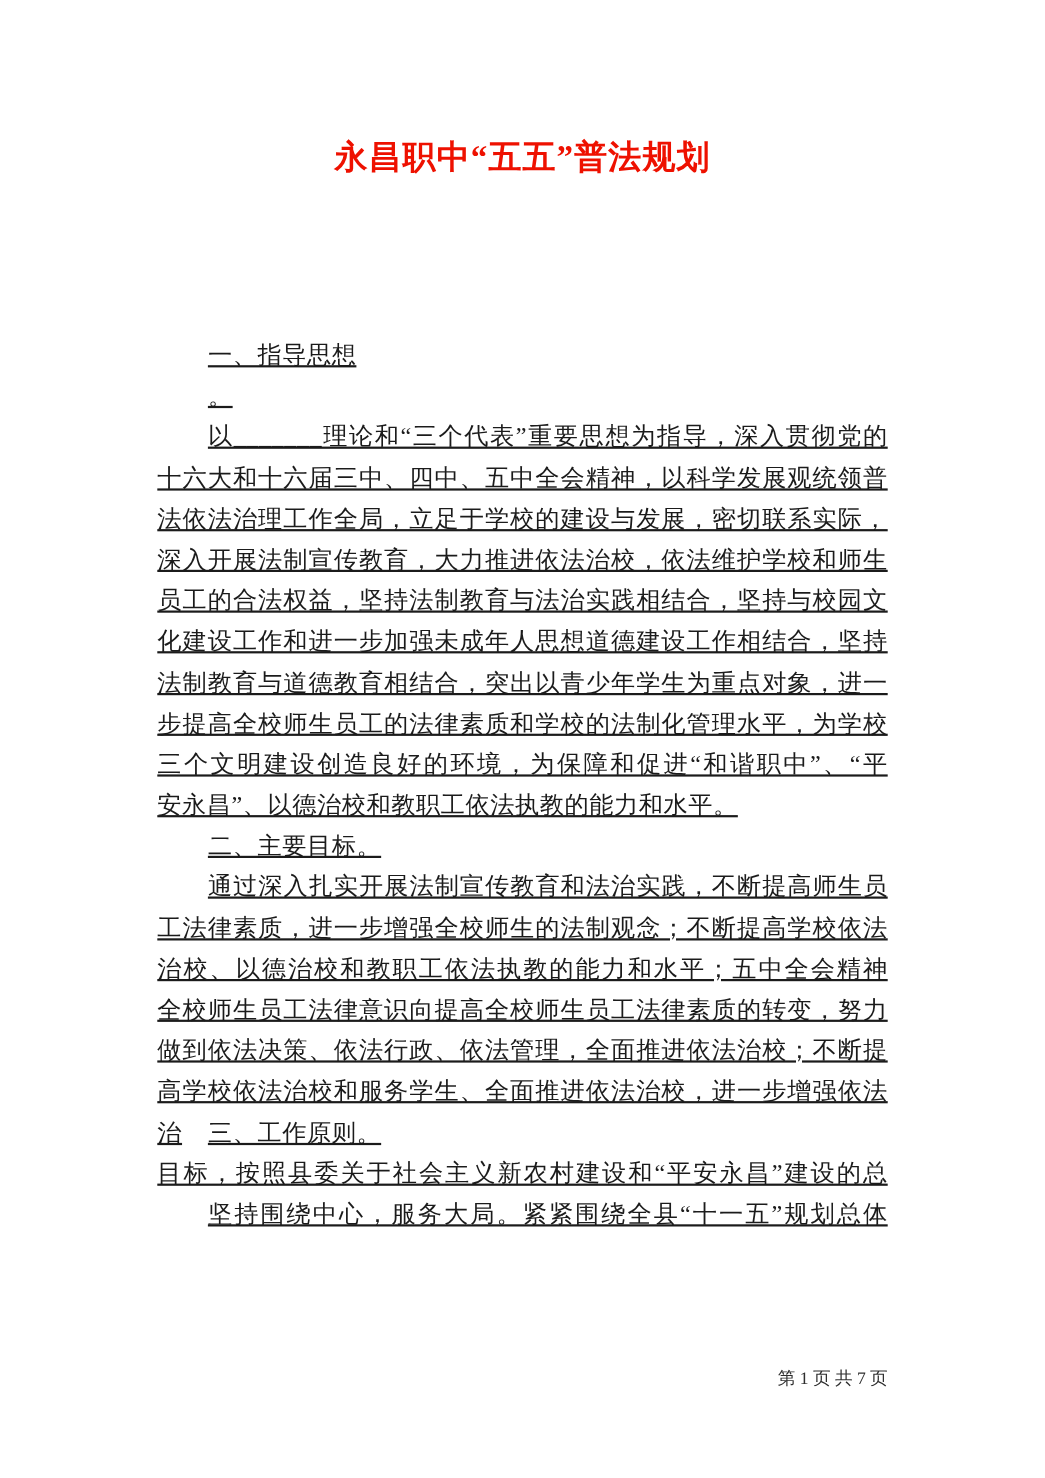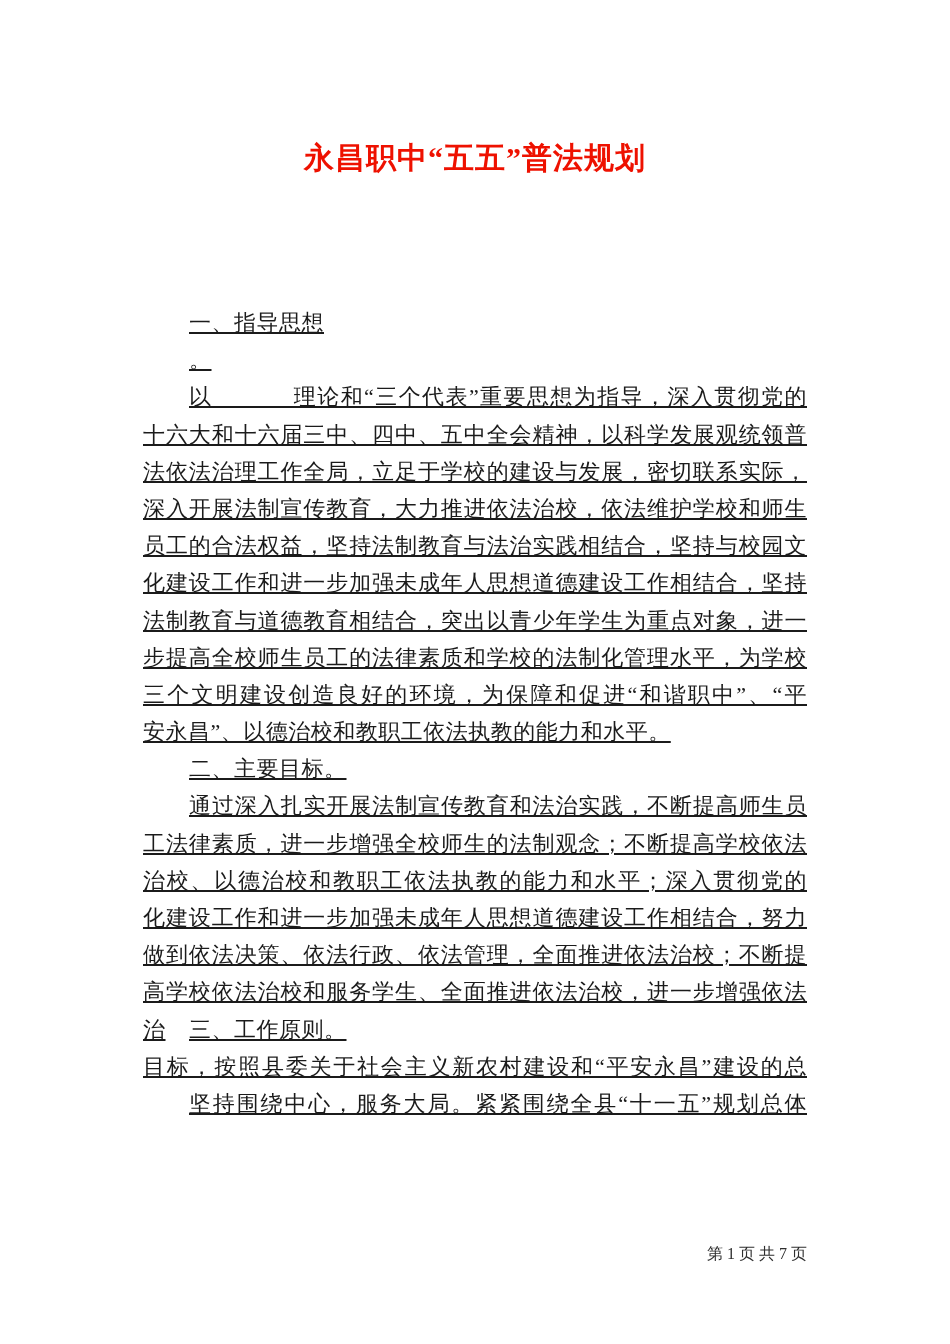--- a/index.html
+++ b/index.html
@@ -9,21 +9,21 @@
     font-family: "Liberation Serif", "DejaVu Serif", serif;
   }
   .page {
     position: relative;
     width: 950px; height: 1344px;
     background: #ffffff;
     overflow: hidden;
   }
   .doc-title {
     position: absolute;
-    top: 138px; left: 143px; width: 664px;
+    top: 124px; left: 143px; width: 664px;
     margin: 0;
     text-align: center;
     font-size: 30px;
     font-weight: bold;
     letter-spacing: 1px;
     color: #ee1100; 
     line-height: 40px;
   }
   .doc-body {
     position: absolute;
@@ -69,22 +69,22 @@
     <div class="line j">深入开展法制宣传教育，大力推进依法治校，依法维护学校和师生</div>
     <div class="line j">员工的合法权益，坚持法制教育与法治实践相结合，坚持与校园文</div>
     <div class="line j">化建设工作和进一步加强未成年人思想道德建设工作相结合，坚持</div>
     <div class="line j">法制教育与道德教育相结合，突出以青少年学生为重点对象，进一</div>
     <div class="line j">步提高全校师生员工的法律素质和学校的法制化管理水平，为学校</div>
     <div class="line j">三个文明建设创造良好的环境，为保障和促进“和谐职中”、“平</div>
     <div class="line">安永昌”、以德治校和教职工依法执教的能力和水平。</div>
     <div class="line indent">二、主要目标。</div>
     <div class="line indent j">通过深入扎实开展法制宣传教育和法治实践，不断提高师生员</div>
     <div class="line j">工法律素质，进一步增强全校师生的法制观念；不断提高学校依法</div>
-    <div class="line j">治校、以德治校和教职工依法执教的能力和水平；深入贯彻党的</div>
-    <div class="line j">化建设工作和进一步加强未成年人思想道德建设工作相结合，努力</div>
+    <div class="line j">治校、以德治校和教职工依法执教的能力和水平；五中全会精神</div>
+    <div class="line j">全校师生员工法律意识向提高全校师生员工法律素质的转变，努力</div>
     <div class="line j">做到依法决策、依法行政、依法管理，全面推进依法治校；不断提</div>
     <div class="line j">高学校依法治校和服务学生、全面推进依法治校，进一步增强依法治</div>
     <div class="line indent">三、工作原则。</div>
     <div class="line j">目标，按照县委关于社会主义新农村建设和“平安永昌”建设的总</div>
     <div class="line indent j">坚持围绕中心，服务大局。紧紧围绕全县“十一五”规划总体</div>
   </div>
 
   <div class="footer">第 1 页 共 7 页</div>
 
 </div>

